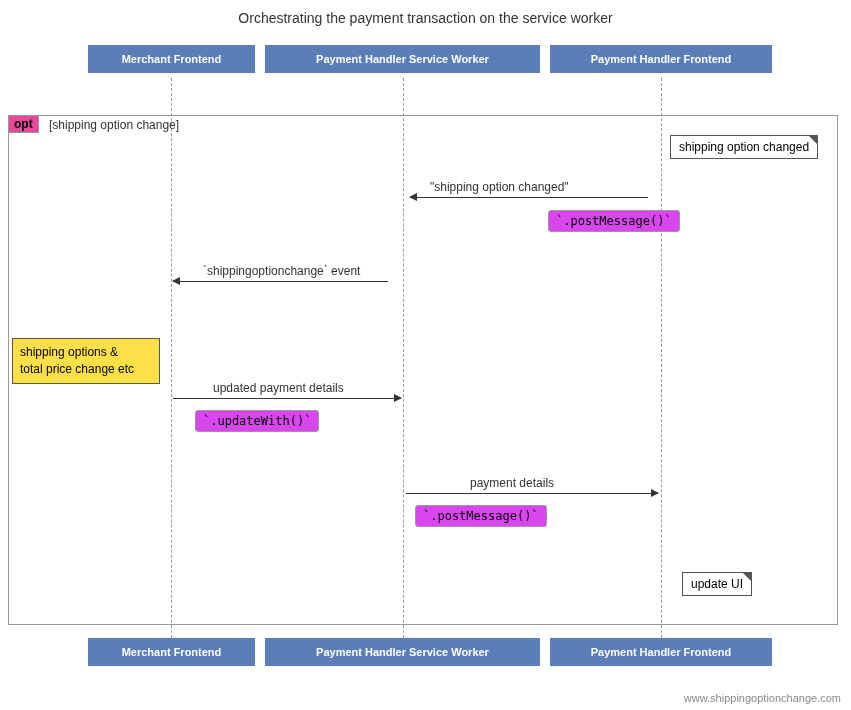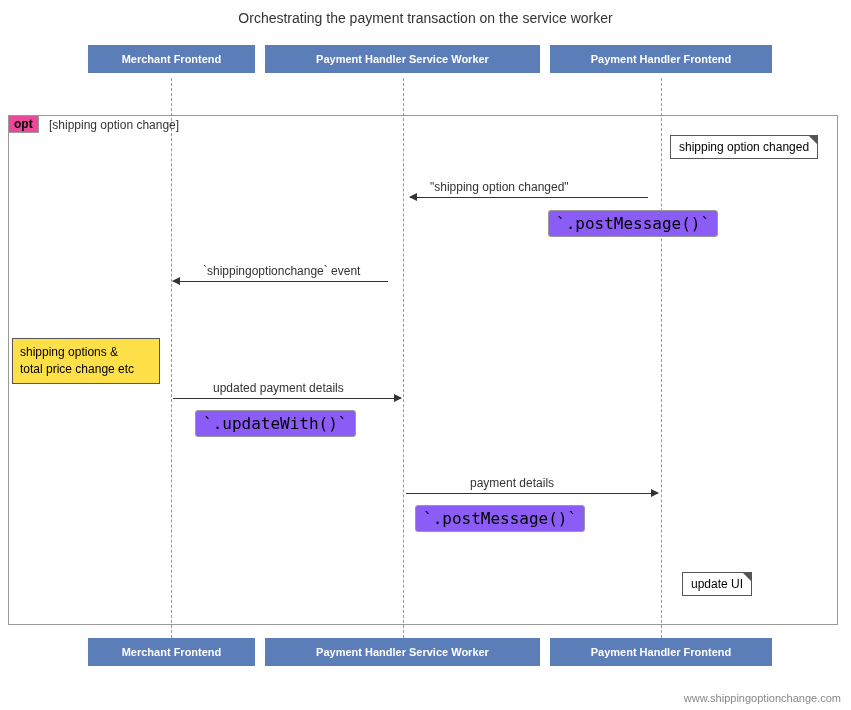--- a/index.html
+++ b/index.html
@@ -72,26 +72,26 @@
     
     .arrow-label {
       position: absolute;
       font-size: 12px;
       color: #333;
       white-space: nowrap;
     }
     
     .code-box {
       position: absolute;
-      background: #8b5cf6;
+      background: #d946ef;
       border: 1px solid #999;
       border-radius: 3px;
       padding: 3px 7px;
       font-family: monospace;
-      font-size: 16px;
+      font-size: 12px;
       white-space: nowrap;
     }
     
     .note-box {
       position: absolute;
       background: #fff;
       border: 1px solid #555;
       padding: 4px 8px;
       font-size: 12px;
       white-space: nowrap;

